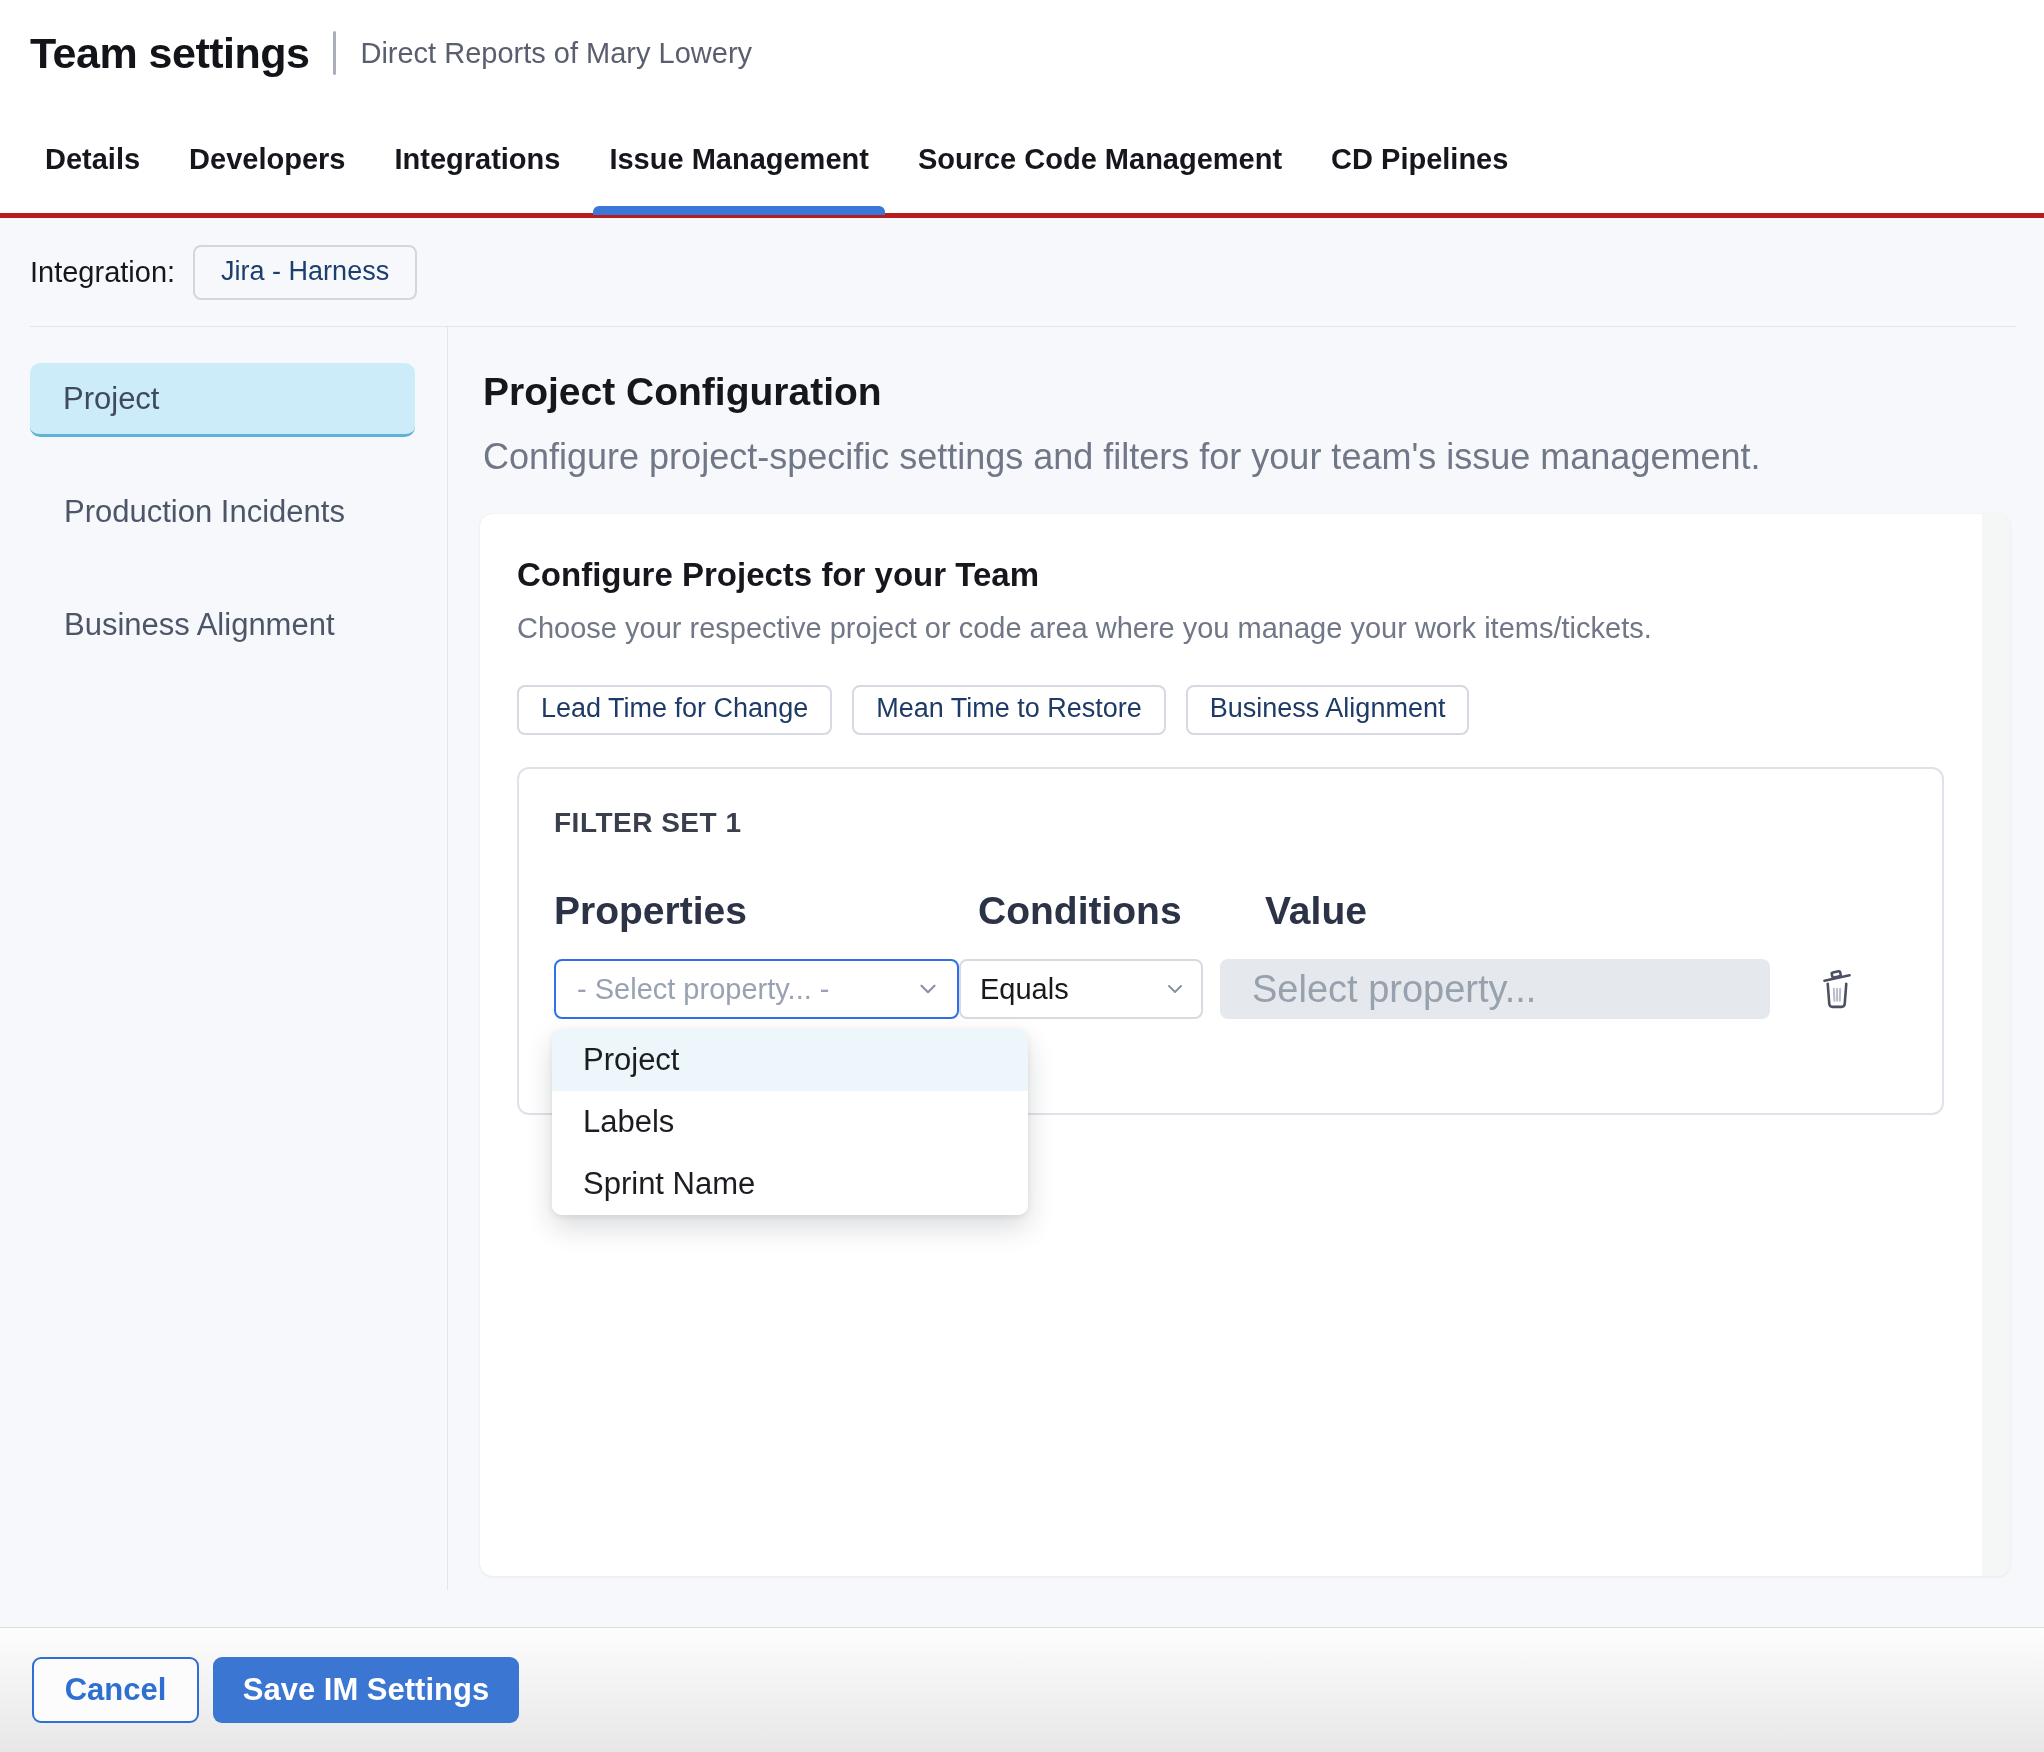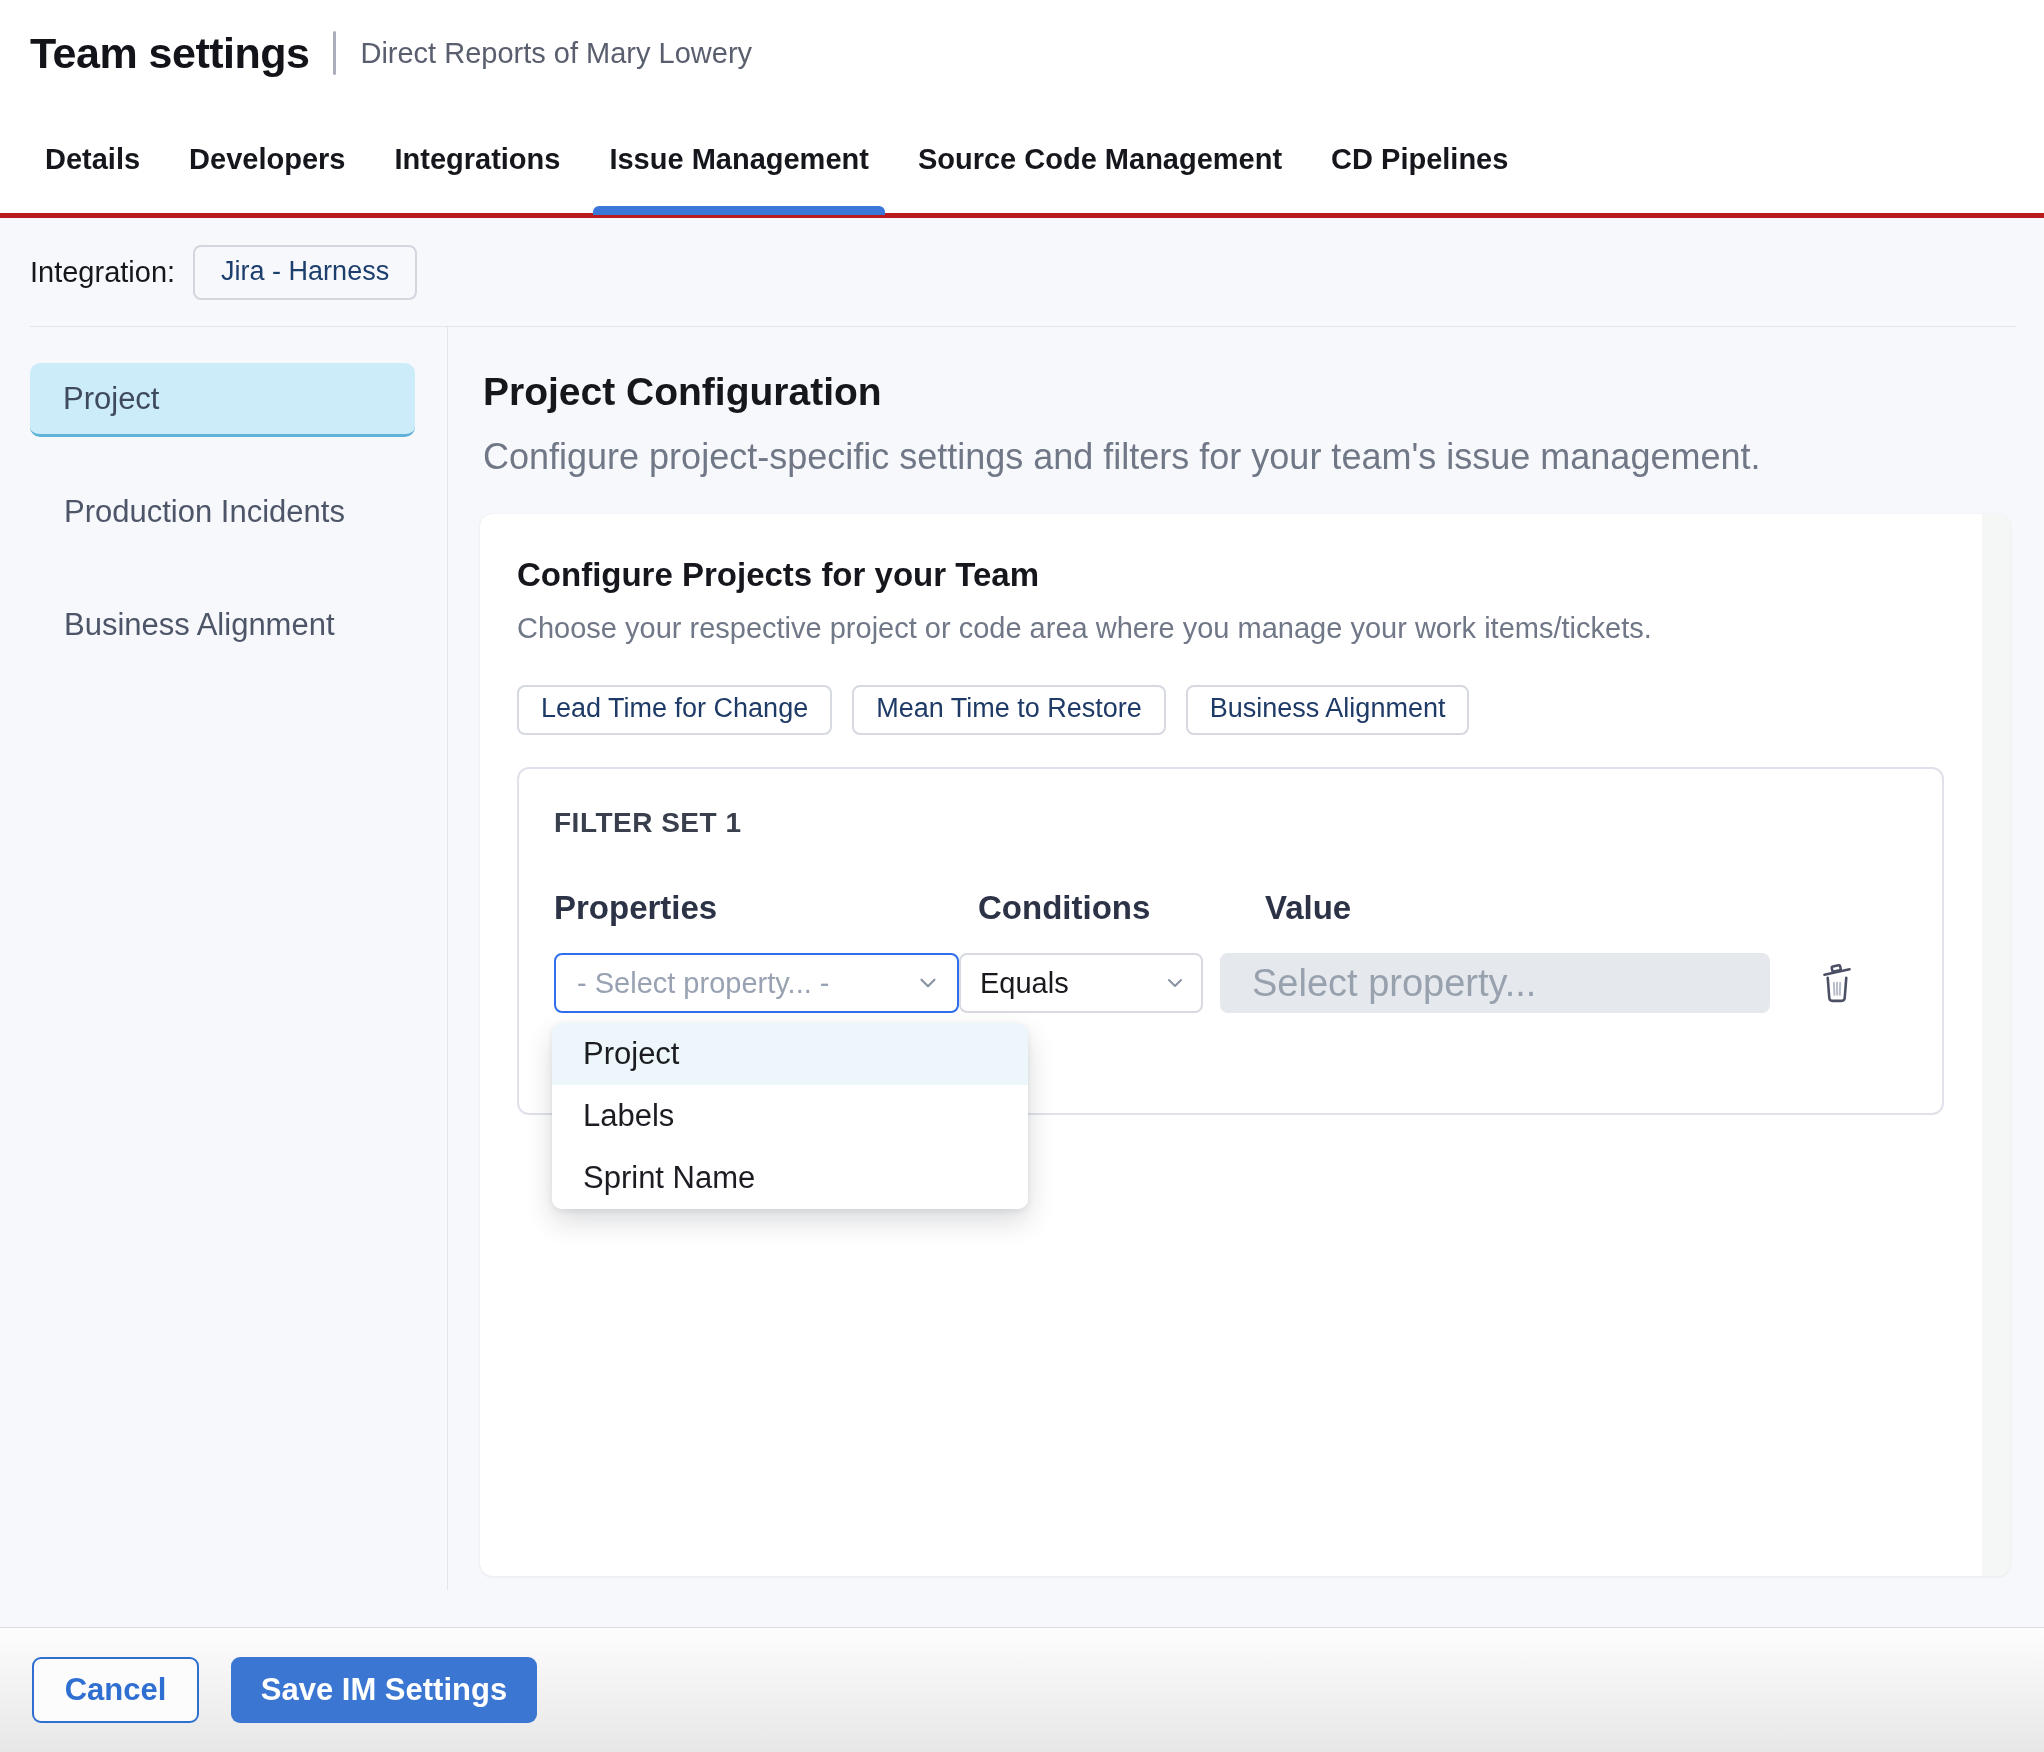--- a/index.html
+++ b/index.html
@@ -92,21 +92,21 @@
   .filter-box {
     margin-top:32px; width:1427px; height:348px;
     border:2px solid #e0e1ea; border-radius:12px; background:#ffffff;
     padding:38px 0 0 35px; position:relative;
   }
   .filter-title { font-size:28px; font-weight:700; color:#3a3f4e; letter-spacing:.5px; }
   .filter-grid { display:flex; margin-top:50px; }
   .col-prop { width:405px; }
   .col-cond { width:270px; margin-left:19px; }
   .col-val  { width:550px; margin-left:17px; }
-  .col-head { font-size:33px; font-weight:700; color:#2d3347; }
+  .col-head { font-size:39px; font-weight:700; color:#2d3347; }
   .controls { display:flex; margin-top:26px; align-items:center; }
 
   .prop-wrap { position:relative; width:405px; }
   .select {
     height:60px; border-radius:8px; background:#ffffff;
     display:flex; align-items:center; justify-content:space-between;
     font-size:29px; cursor:pointer;
   }
   .select-prop { border:2.5px solid #2f6fed; padding:0 16px 0 21px; color:#99a2b2; }
   .select-cond { width:244px; border:2px solid #d8dae2; padding:0 14px 0 19px; color:#17191c;gap:37px; }
@@ -128,21 +128,21 @@
     height:62px; display:flex; align-items:center; padding-left:31px;
     font-size:31px; color:#1b1d22; cursor:pointer; background:#ffffff;
   }
   .dd-item.highlighted { background:#ecf6fb; }
 
   
   .footer {
     position:absolute; left:0; bottom:0; width:2044px; height:125px;
     border-top:1px solid #d9dbe1;
     background:linear-gradient(#fdfdfd, #e7e7e8);
-    display:flex; align-items:center; padding-left:32px; gap:32px;
+    display:flex; align-items:center; padding-left:32px; gap:14px;
   }
   .btn { height:66px; border-radius:9px; font-size:31px; font-weight:700; cursor:pointer;
          font-family:"Liberation Sans","DejaVu Sans",sans-serif; }
   .btn-cancel { width:167px; background:#fcfcfd; border:2.5px solid #2e6fd1; color:#2e6fd1; }
   .btn-save { width:306px; background:#3a76d2; border:none; color:#ffffff; }
 
   .chev { flex:0 0 auto; }
 </style>
 </head>
 <body>

